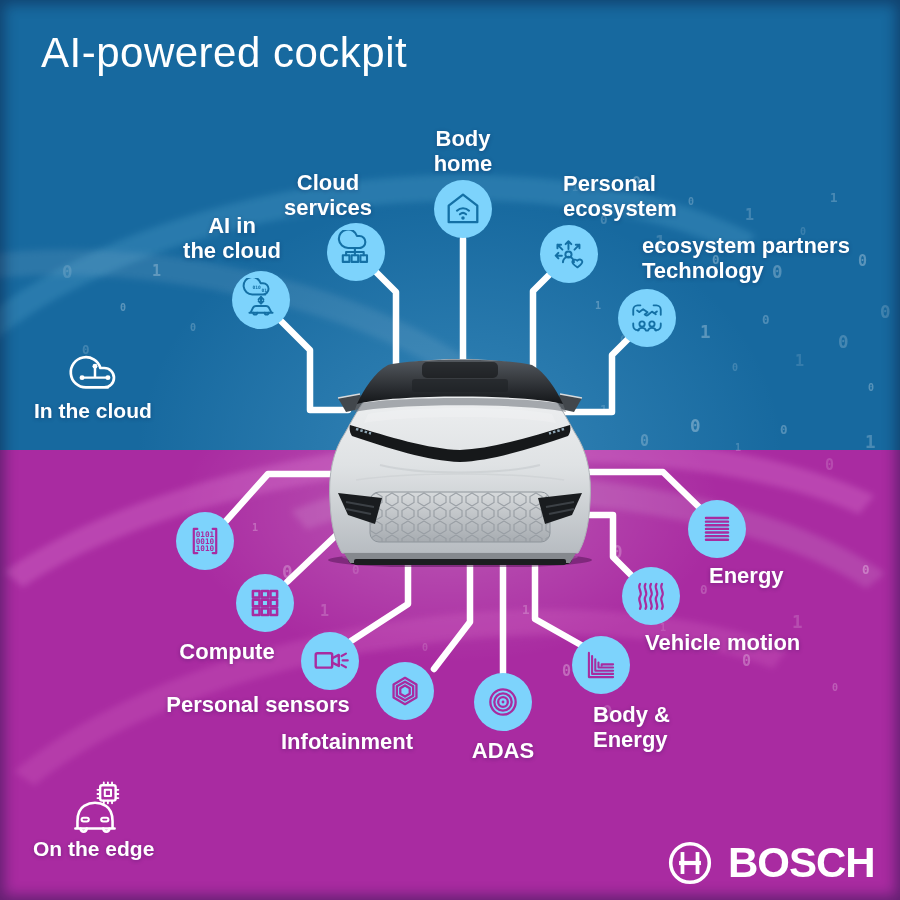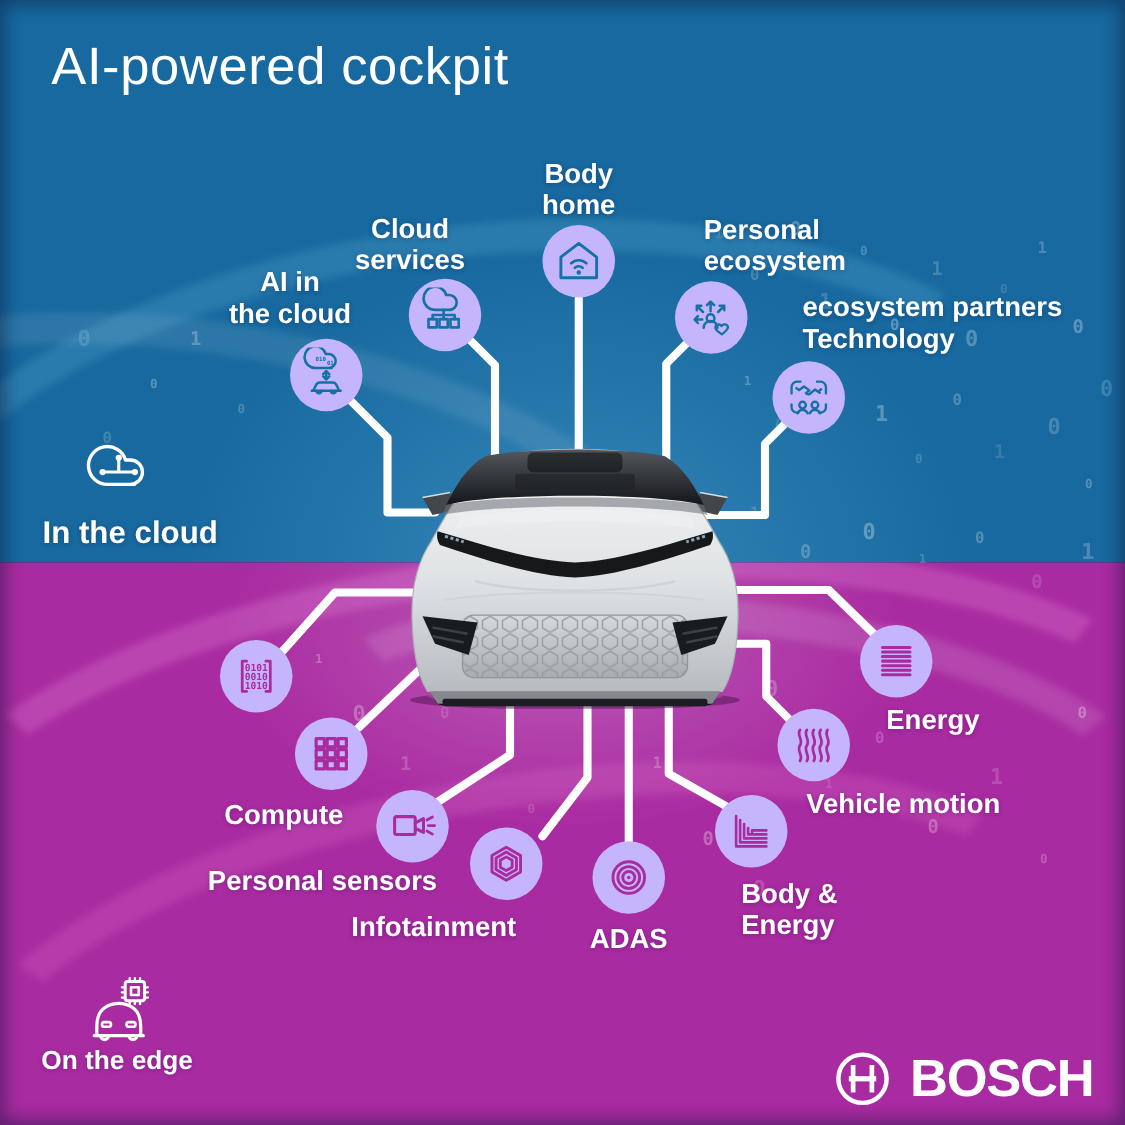--- a/index.html
+++ b/index.html
@@ -25,21 +25,21 @@
   .sw3{left:-80px;top:-10px;width:1060px;height:430px;border-top-color:rgba(255,175,238,.20);transform:rotate(-5deg);}
   .sw4{left:220px;top:30px;width:720px;height:280px;border-top-color:rgba(255,255,255,.12);transform:rotate(6deg);}
   .sw5{left:-60px;top:170px;width:960px;height:420px;border-top-color:rgba(255,160,230,.14);transform:rotate(-9deg);}
   #binary-layer{position:absolute;inset:0;pointer-events:none;}
   #binary-layer span{position:absolute;color:#fff;font-family:"DejaVu Sans Mono",monospace;font-weight:700;}
   #connectors{position:absolute;left:0;top:0;}
   #connectors polyline{fill:none;stroke:#fff;stroke-width:6.5;stroke-linecap:round;stroke-linejoin:round;}
   #car-svg{position:absolute;left:320px;top:352px;}
   .page-title{position:absolute;left:41px;top:29px;color:var(--txt,#fff);
         font-size:42px;font-weight:400;letter-spacing:.5px;}
-  .node-circle{position:absolute;width:58px;height:58px;border-radius:50%;background:#c4b5fd;
+  .node-circle{position:absolute;width:58px;height:58px;border-radius:50%;background:#7dd3fc;
         display:flex;align-items:center;justify-content:center;}
   .node-circle svg{width:44px;height:44px;}
   .ico{fill:none;stroke-width:2;stroke-linecap:round;stroke-linejoin:round;}
   .ico-cloud{stroke:var(--icon-cloud,#1470A5);}
   .ico-edge{stroke:var(--icon-edge,#A82BA0);}
   .ico .fill{stroke:none;}
   .ico-cloud .fill{fill:var(--icon-cloud,#1470A5);}
   .ico-edge .fill{fill:var(--icon-edge,#A82BA0);}
   .ico-white{stroke:#fff;}
   .ico-white .fill{fill:#fff;stroke:none;}
@@ -263,21 +263,21 @@
 
   <svg class="zone-icon" style="left:66px;top:350px" width="58" height="48" viewBox="0 0 56 46">
     <g class="ico ico-white">
       <path d="M40.3,36 H19.2 a14.6,14.6 0 1 1 14,-18.8 h3.7 a9.4,9.4 0 1 1 0,18.8 Z" stroke-width="2.6"></path>
       <path d="M28,17.5 V26.5 M17,26.5 H39" stroke-width="2.4"></path>
       <circle cx="28" cy="15.5" r="2.4" class="fill"></circle>
       <circle cx="15.5" cy="26.5" r="2.4" class="fill"></circle>
       <circle cx="40.5" cy="26.5" r="2.4" class="fill"></circle>
     </g>
   </svg>
-  <div class="lbl" style="left:34px;top:412px;font-size:25px">In the cloud</div>
+  <div class="lbl" style="left:34px;top:399px;font-size:21px">In the cloud</div>
 
   <div class="node-circle" style="left:176px;top:512px">
     <svg viewBox="0 0 40 40" class="ico ico-edge">
       <path d="M13,9 h-3.2 v22 h3.2 M27,9 h3.2 v22 h-3.2" stroke-width="2"></path>
       <text x="20" y="16.4" font-size="7">0101</text>
       <text x="20" y="22.9" font-size="7">0010</text>
       <text x="20" y="29.4" font-size="7">1010</text>
     </svg>
   </div>
 

